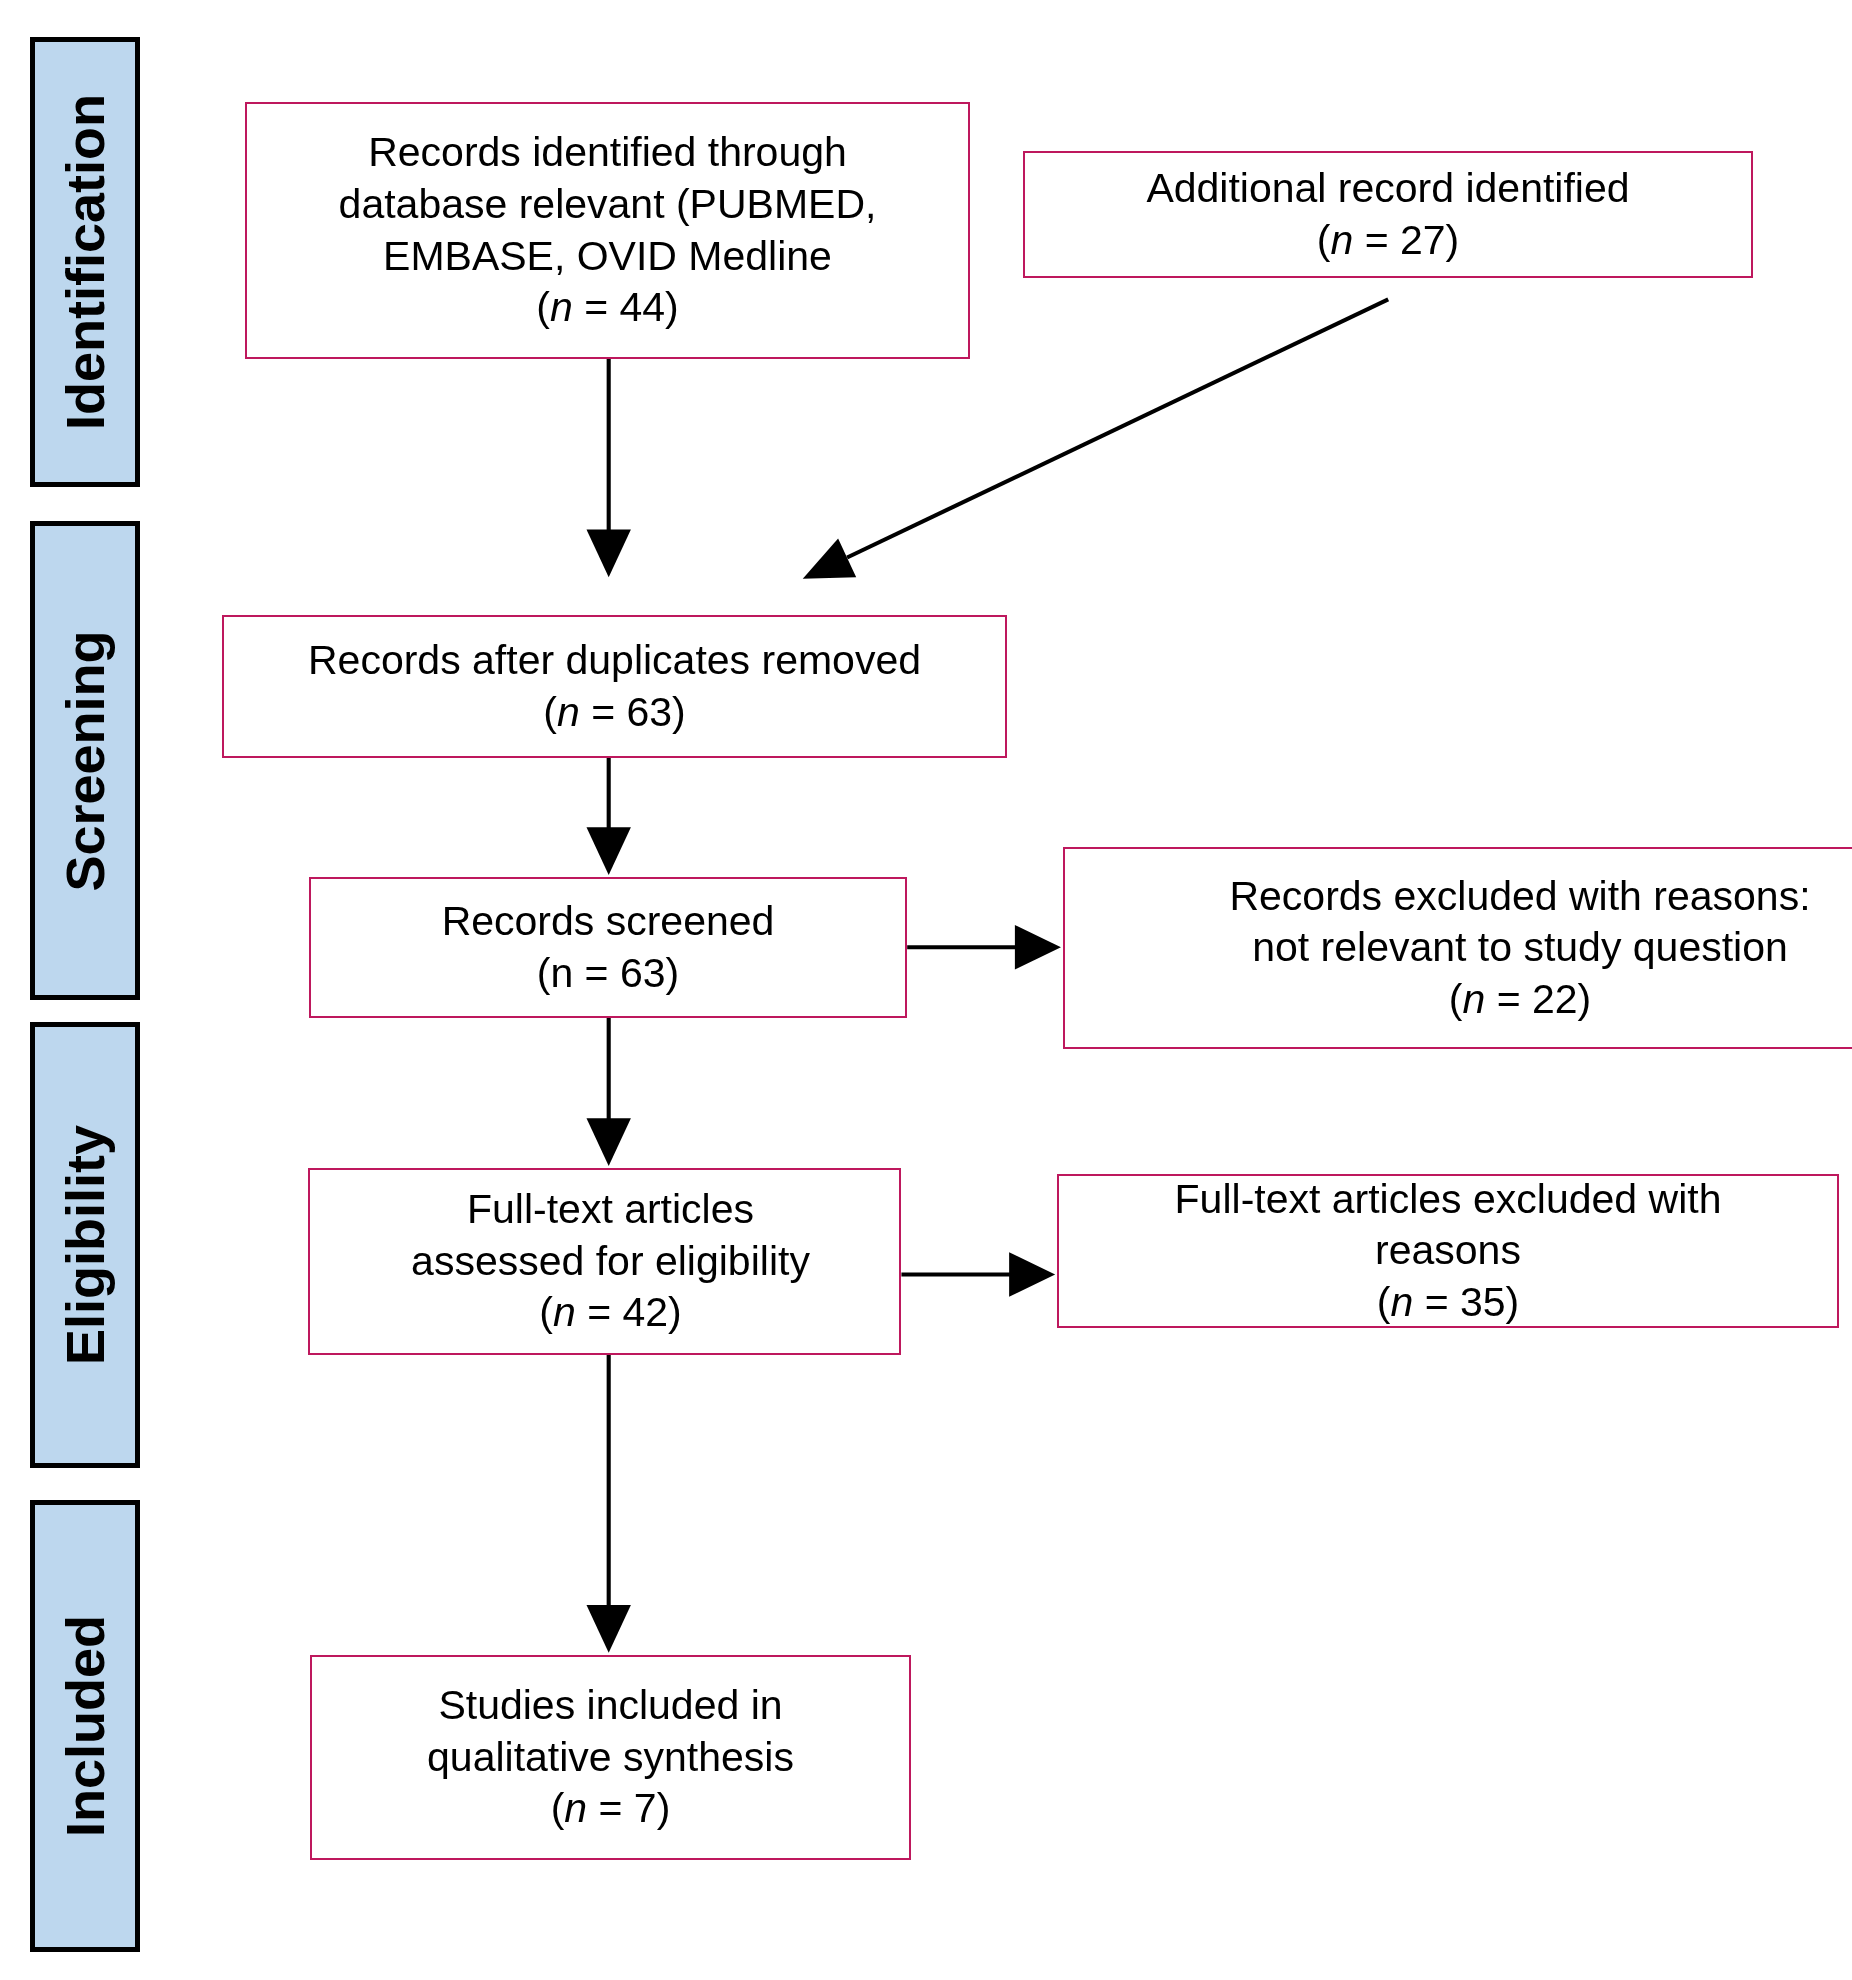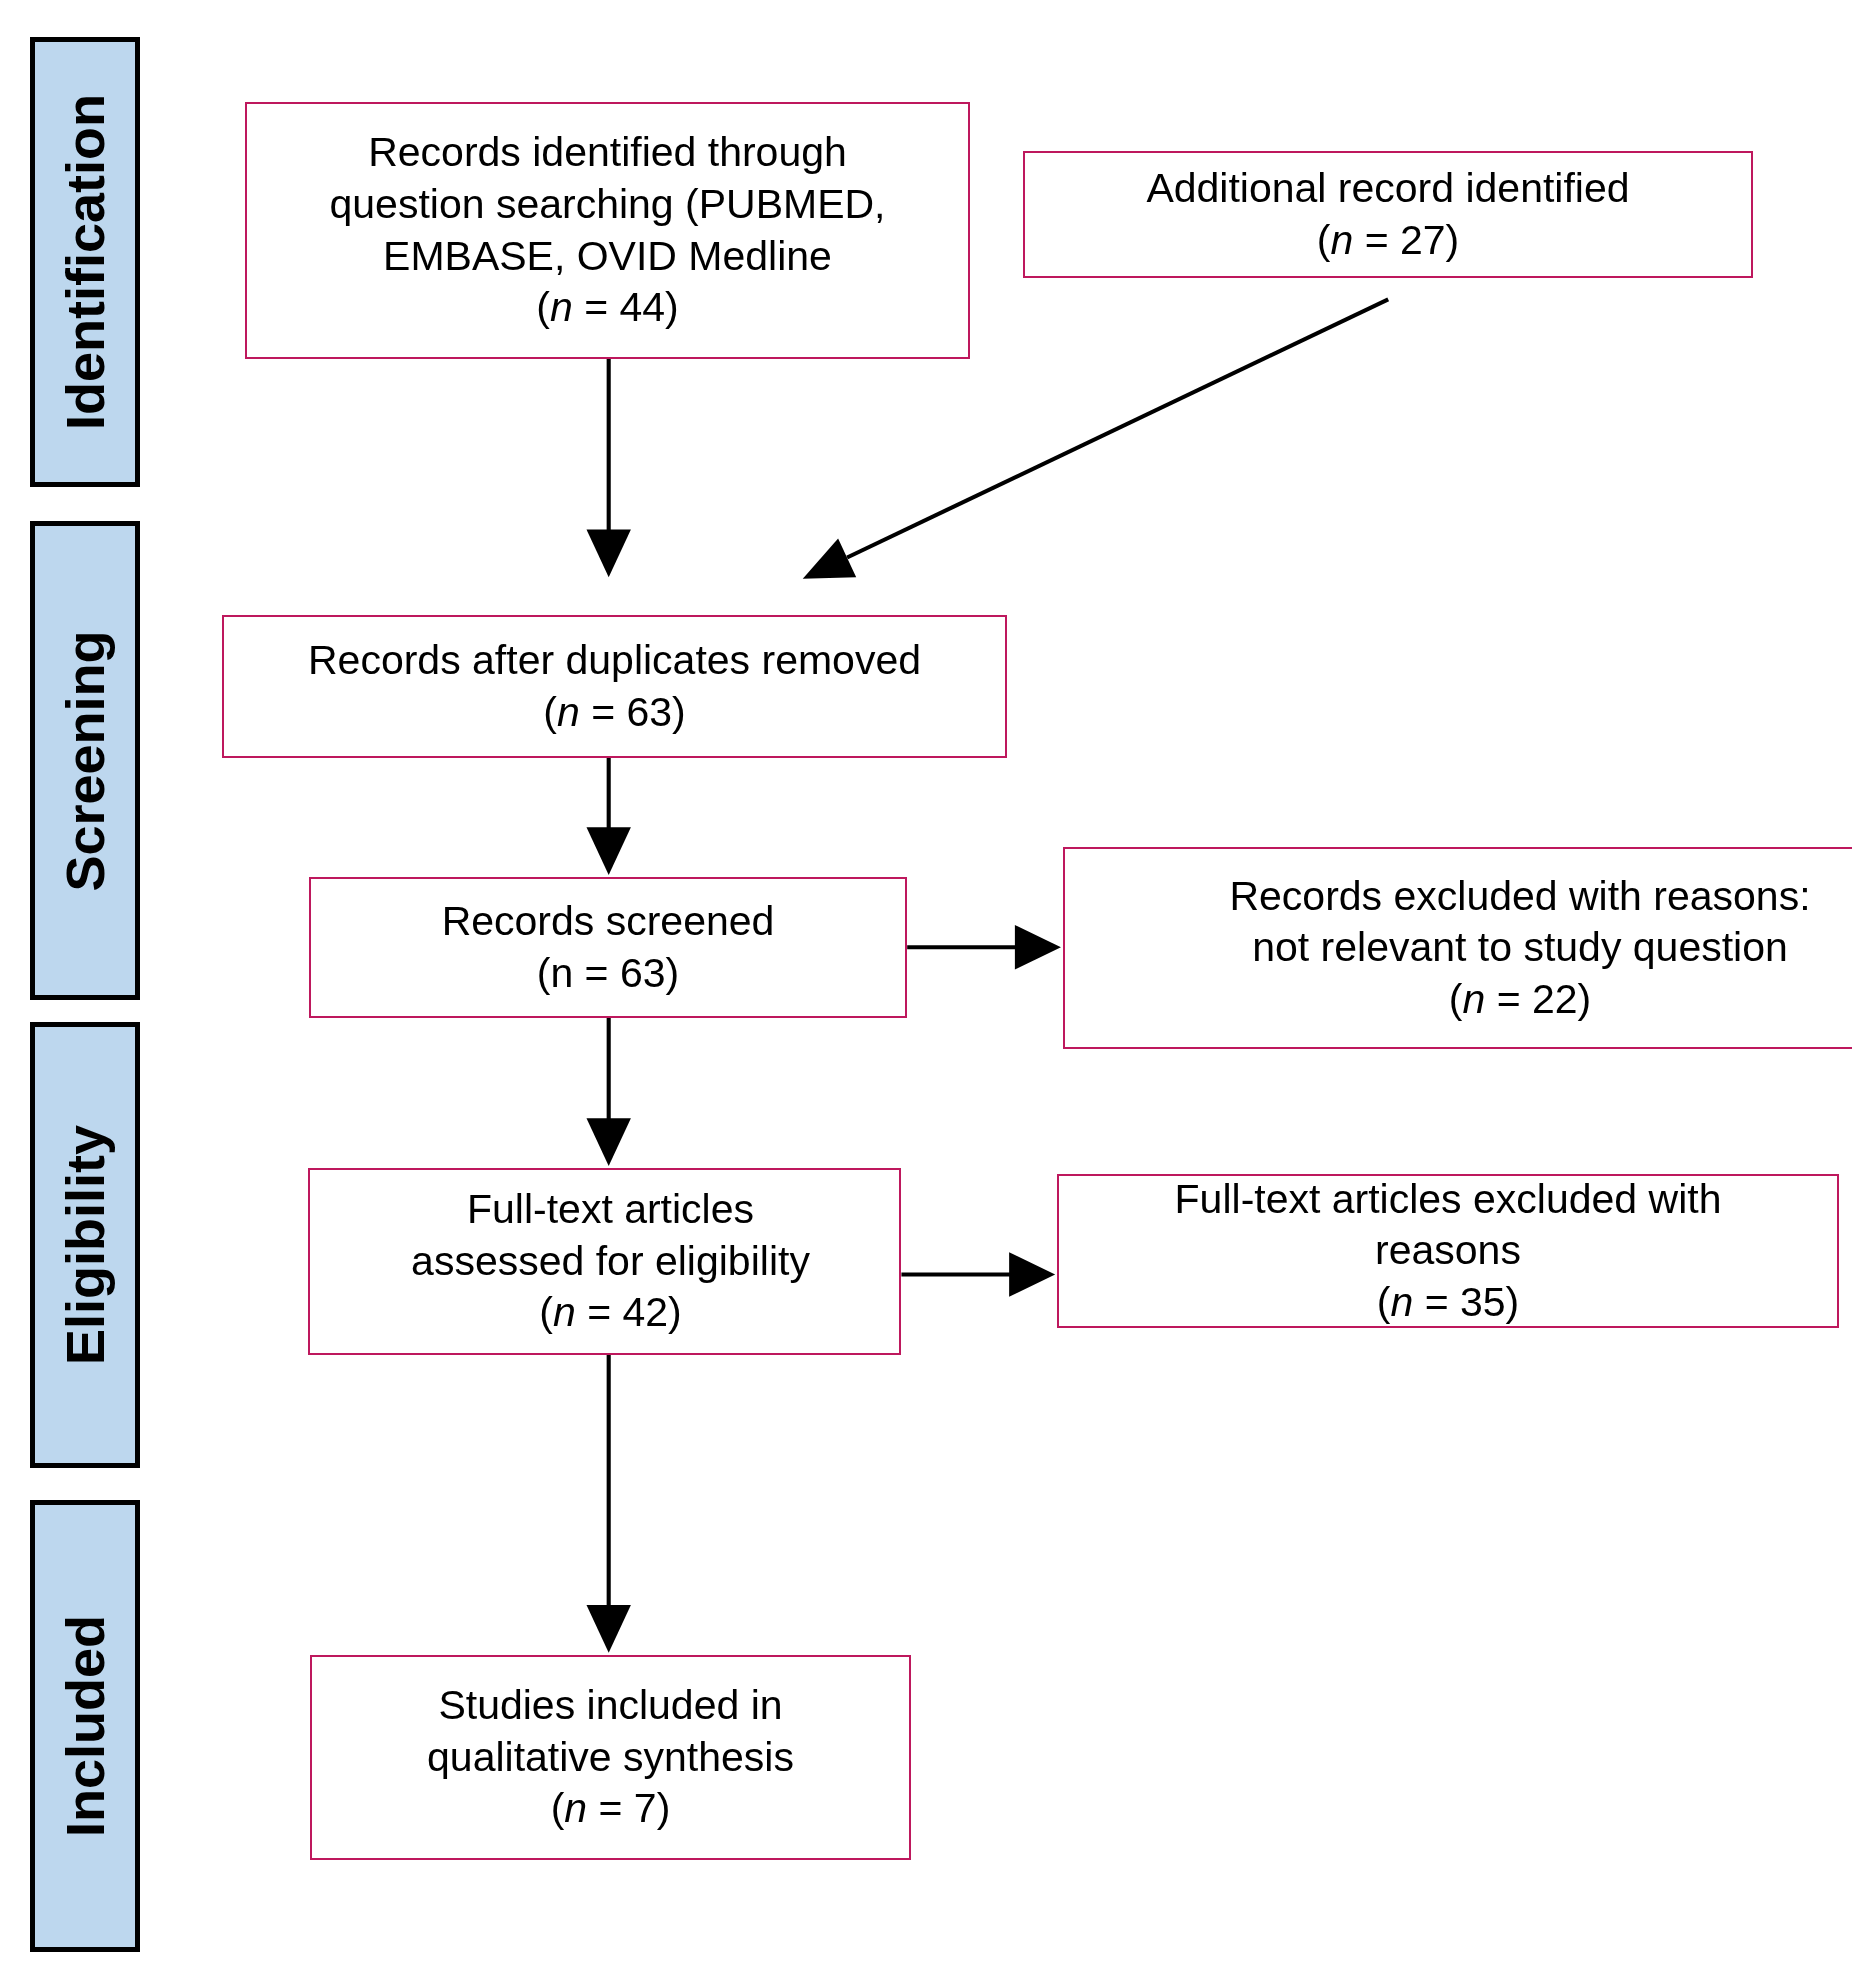--- a/index.html
+++ b/index.html
@@ -107,21 +107,21 @@
     </g>
     <g>
       <line x1="740" y1="1647" x2="740" y2="1954"></line>
       <polygon points="740,2010 713,1952 767,1952"></polygon>
     </g>
   </svg>
 
   <div class="flow-box" style="left:245px; top:102px; width:725px; height:257px;">
     <div class="box-text">
       <span>Records identified through</span><br>
-      <span>question searching (PUBMED,</span><br>
+      <span>database relevant (PUBMED,</span><br>
       <span>EMBASE, OVID Medline</span><br>
       <span><span>(</span><span class="nvar">n</span><span> = 44)</span></span>
     </div>
   </div>
 
   <div class="flow-box" style="left:1023px; top:151px; width:730px; height:127px;">
     <div class="box-text">
       <span>Additional record identified</span><br>
       <span><span>(</span><span class="nvar">n</span><span> = 27)</span></span>
     </div>

